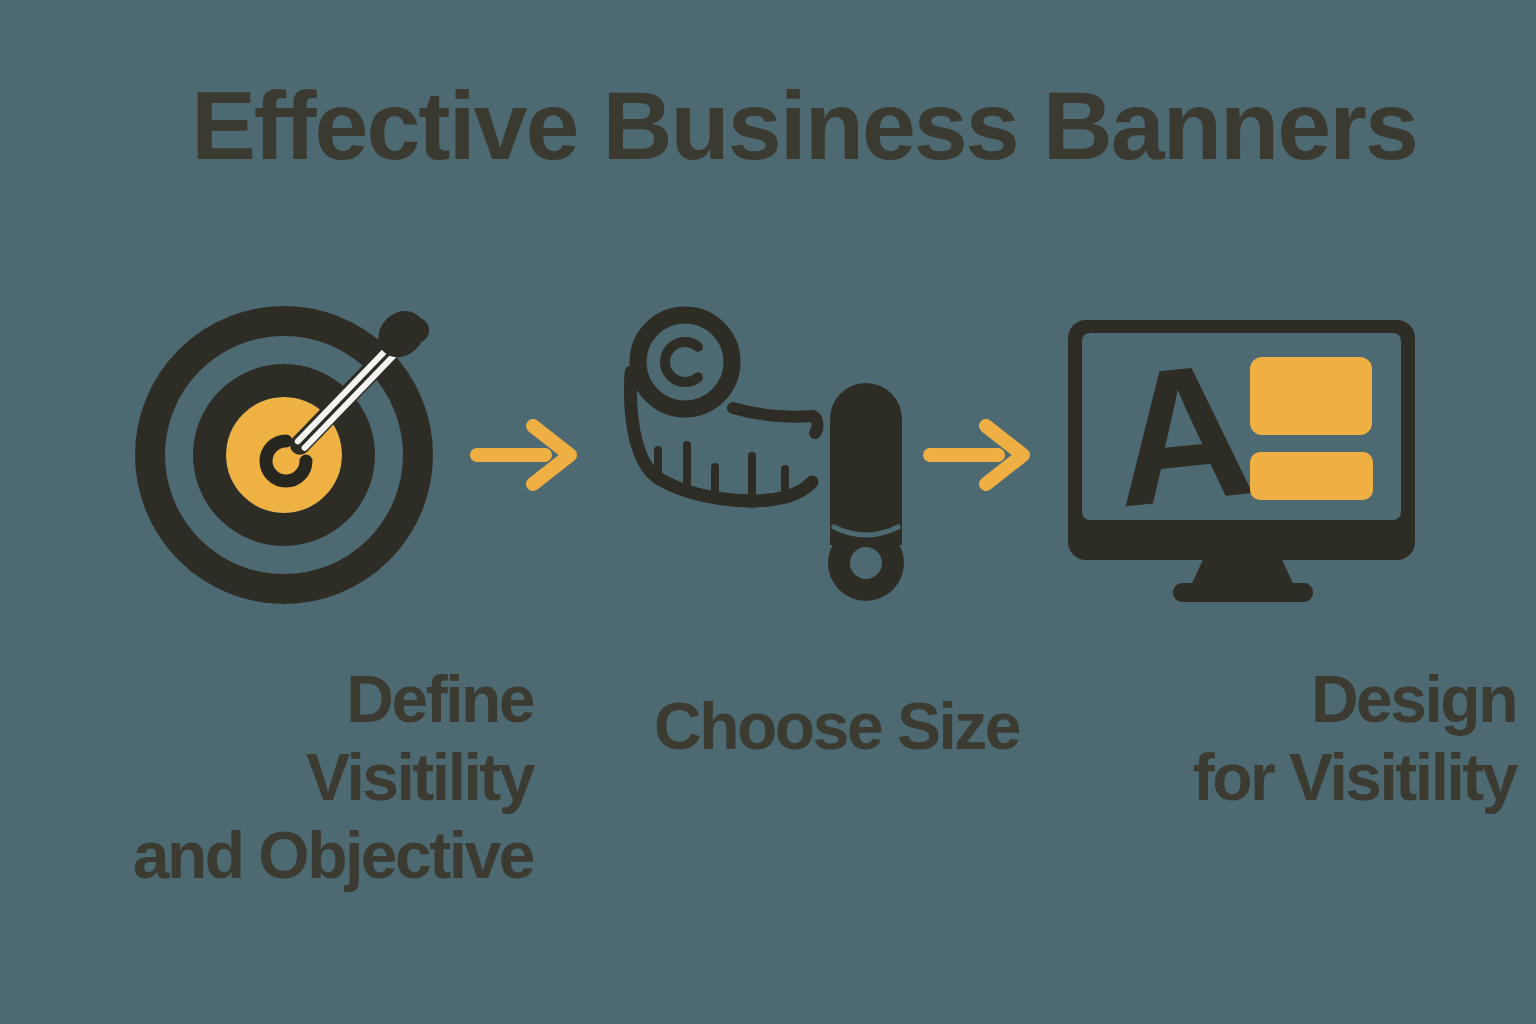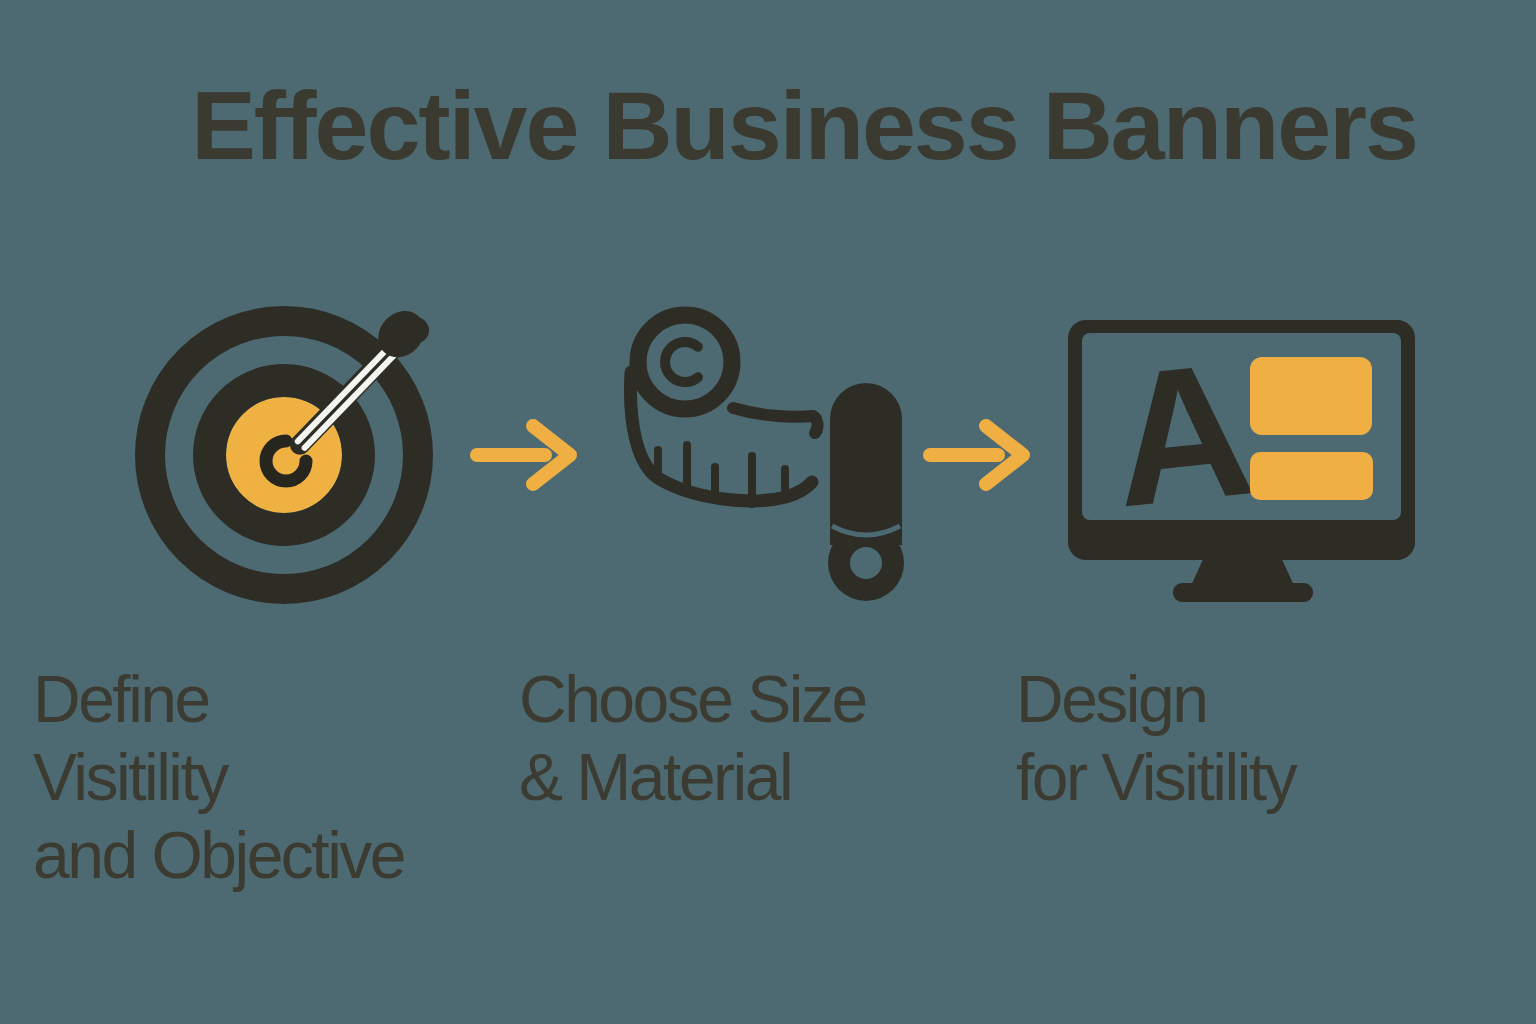--- a/index.html
+++ b/index.html
@@ -13,27 +13,27 @@
   .title{
     position:absolute;top:70px;left:0;width:1536px;
     text-align:center;
     font-size:97px;font-weight:bold;letter-spacing:-2px;
     color:#3a3a31;
     padding-left:36px;
   }
   .icon{position:absolute;}
   .caption{
     position:absolute;top:660px;width:500px;
-    text-align:left;
-    font-size:66px;font-weight:normal;letter-spacing:-2.5px;
+    text-align:right;
+    font-size:66px;font-weight:bold;letter-spacing:-2.5px;
     line-height:78px;color:#3b3b32;
   }
   .caption span{display:block;}
   .cap-1{left:33px;}
-  .cap-2{left:519px;}
+  .cap-2{left:519px;margin-top:27px;}
   .cap-3{left:1016px;}
   .arrow{position:absolute;top:415px;}
   .arrow-1{left:465px;}
   .arrow-2{left:918px;}
 </style>
 </head>
 <body>
 
 <div class="stage">
 
@@ -92,21 +92,20 @@
   </svg>
 
   <div class="caption cap-1">
     <span>Define</span>
     <span>Visitility</span>
     <span>and Objective</span>
   </div>
 
   <div class="caption cap-2">
     <span>Choose Size</span>
-    <span>&amp; Material</span>
   </div>
 
   <div class="caption cap-3">
     <span>Design</span>
     <span>for Visitility</span>
   </div>
 
 </div>
 
 </body></html>

